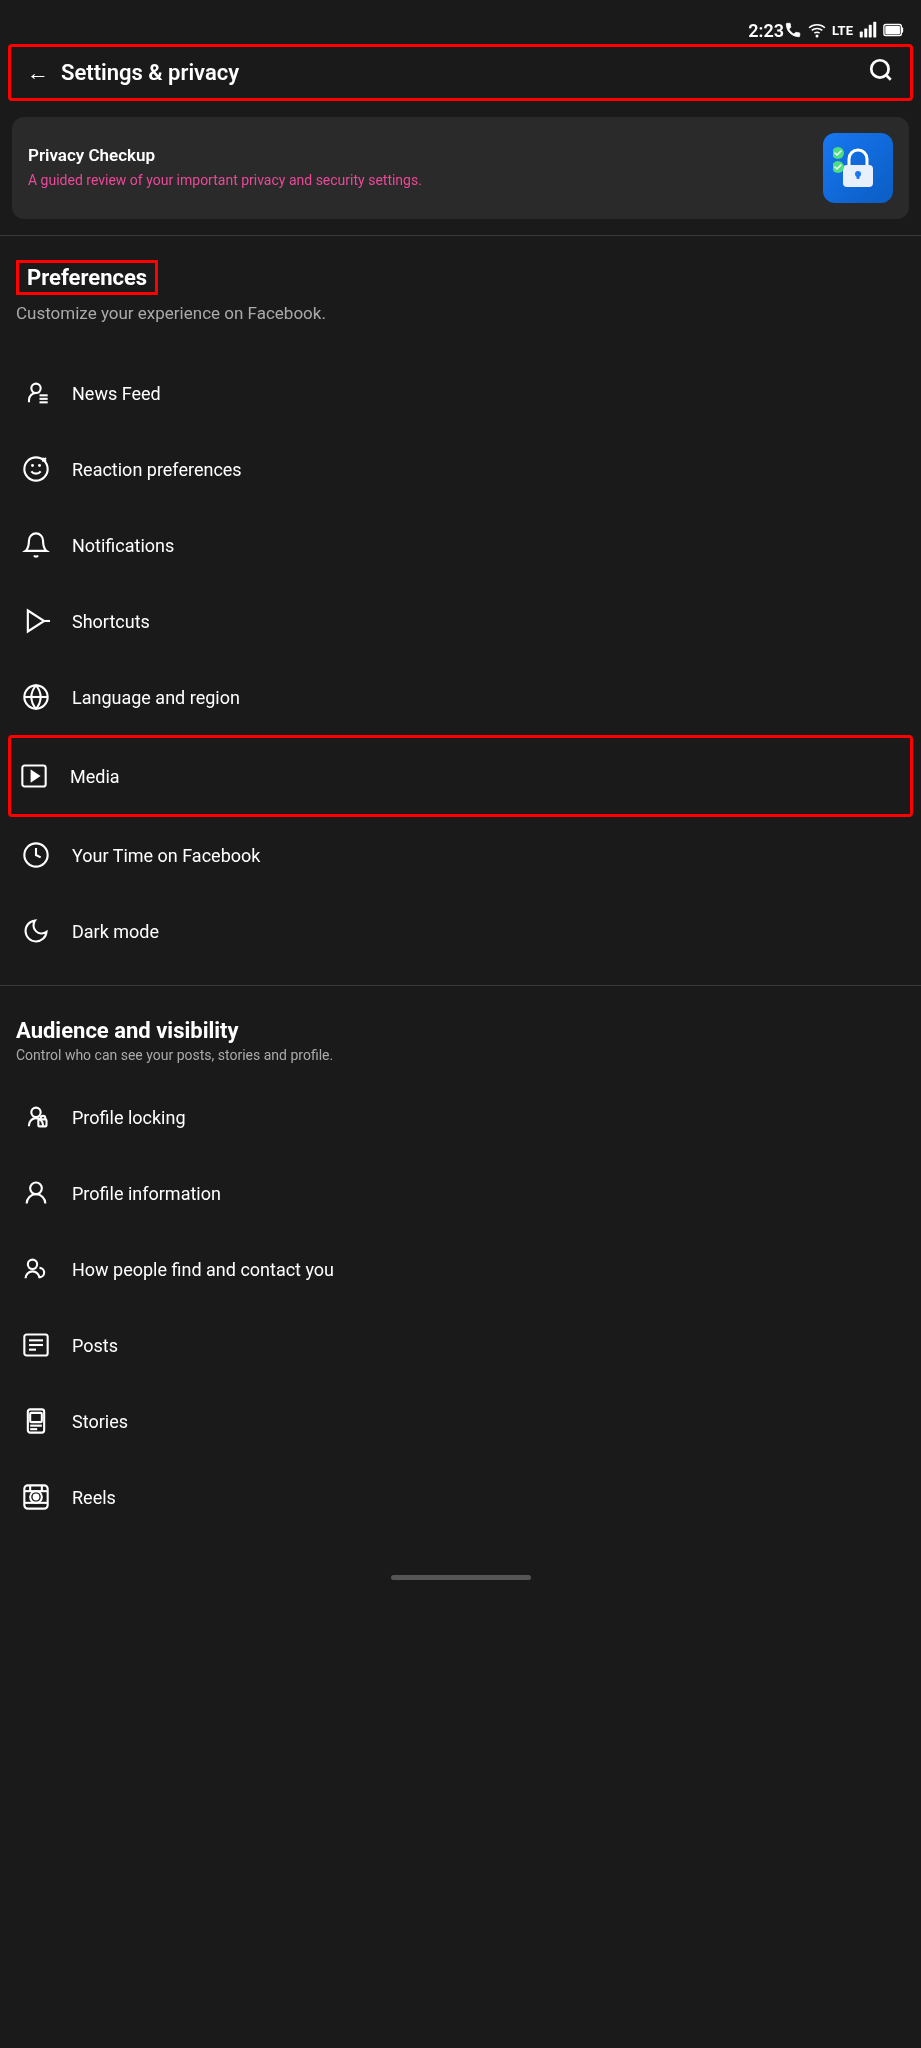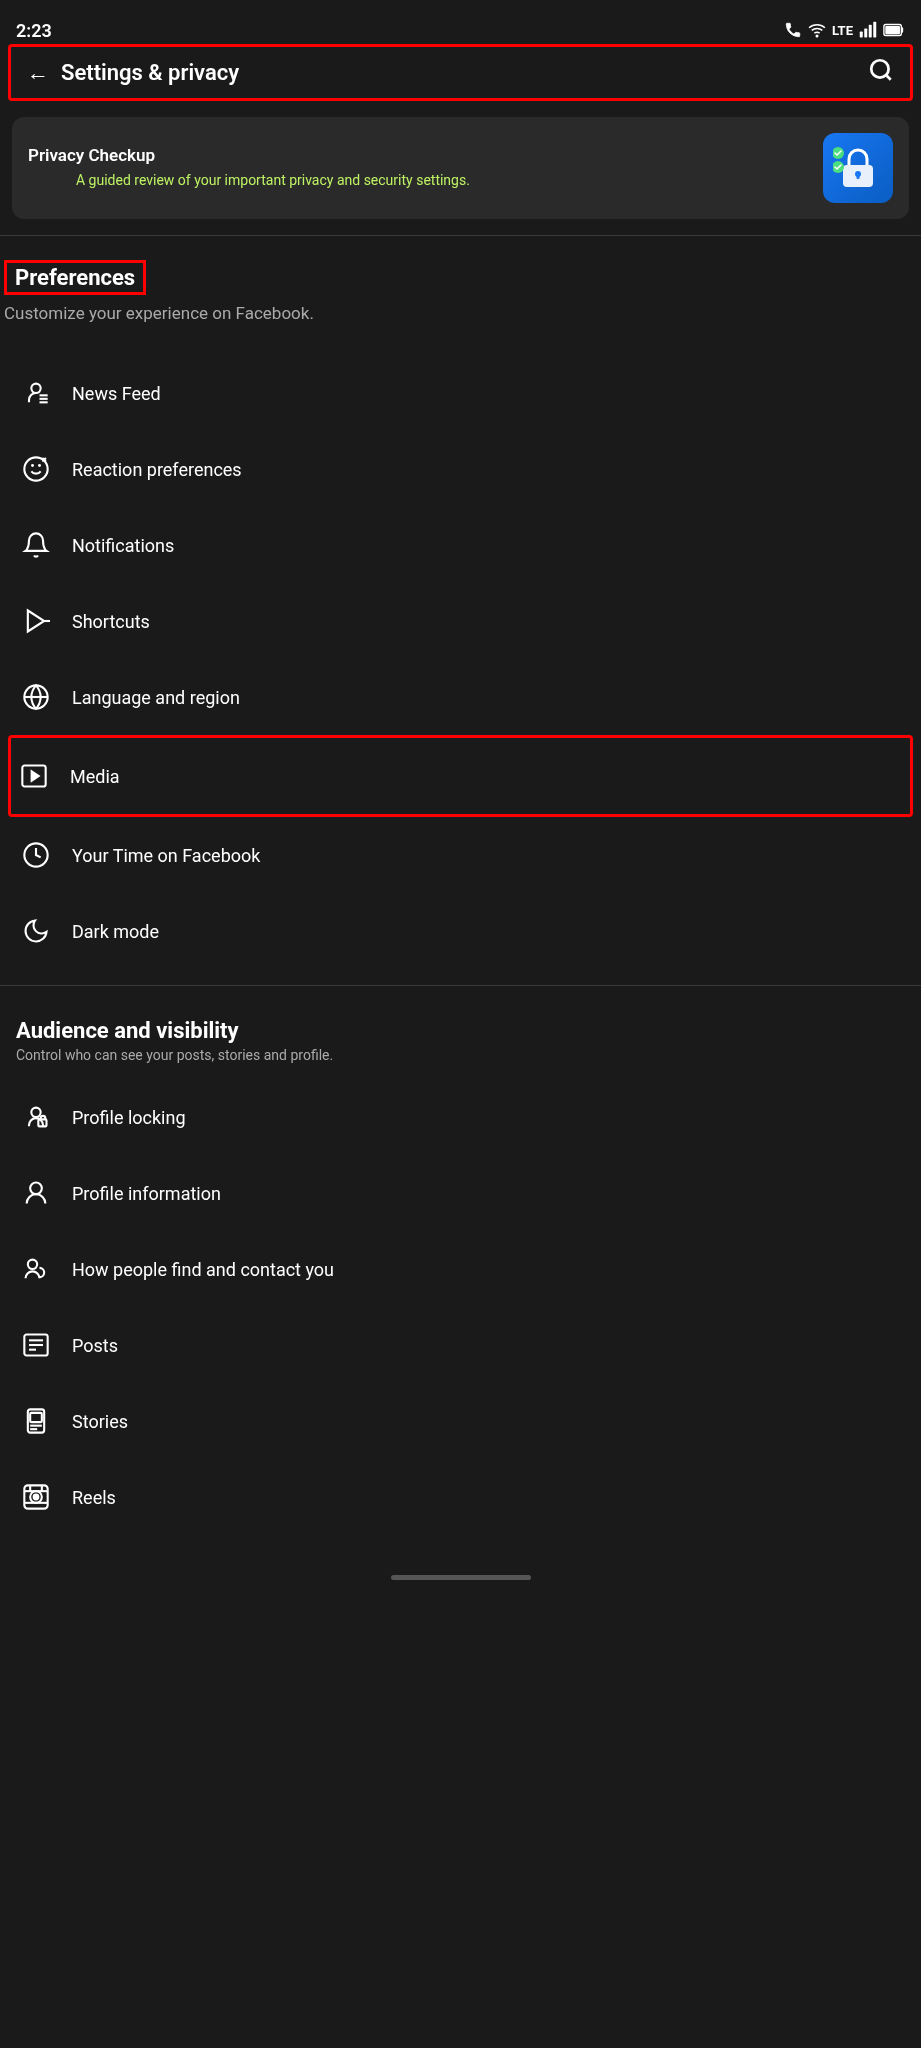--- a/index.html
+++ b/index.html
@@ -10,21 +10,21 @@
       color: #ffffff;
       font-family: -apple-system, BlinkMacSystemFont, 'Segoe UI', Roboto, sans-serif;
       width: 921px;
       min-height: 2048px;
       overflow-x: hidden;
     }
 
     
     .status-bar {
       display: flex;
-      justify-content: space-between;
+      justify-content: flex-end;
       align-items: center;
       padding: 24px 16px 4px 16px;
       height: 40px;
     }
 
     .status-time {
       font-size: 18px;
       font-weight: 600;
       color: #ffffff;
     }
@@ -86,23 +86,22 @@
 
     .privacy-card-title {
       font-size: 17px;
       font-weight: 600;
       color: #ffffff;
       margin-bottom: 6px;
     }
 
     .privacy-card-desc {
       font-size: 14px;
-      color: #bef264;
+      color: #ec4899;
       line-height: 1.4;
-      margin-left: 48px;
     }
 
     .privacy-card-icon {
       width: 70px;
       height: 70px;
       border-radius: 12px;
       background: linear-gradient(135deg, #1877f2, #0a5dc2);
       display: flex;
       align-items: center;
       justify-content: center;
@@ -113,21 +112,21 @@
 
     
     .divider {
       height: 1px;
       background-color: #3a3a3a;
       margin: 8px 0;
     }
 
     
     .section {
-      padding: 16px 16px 8px 4px;
+      padding: 16px 16px 8px 16px;
     }
 
     .section-title {
       font-size: 22px;
       font-weight: 700;
       color: #ffffff;
       margin-bottom: 6px;
     }
 
     .section-subtitle {

